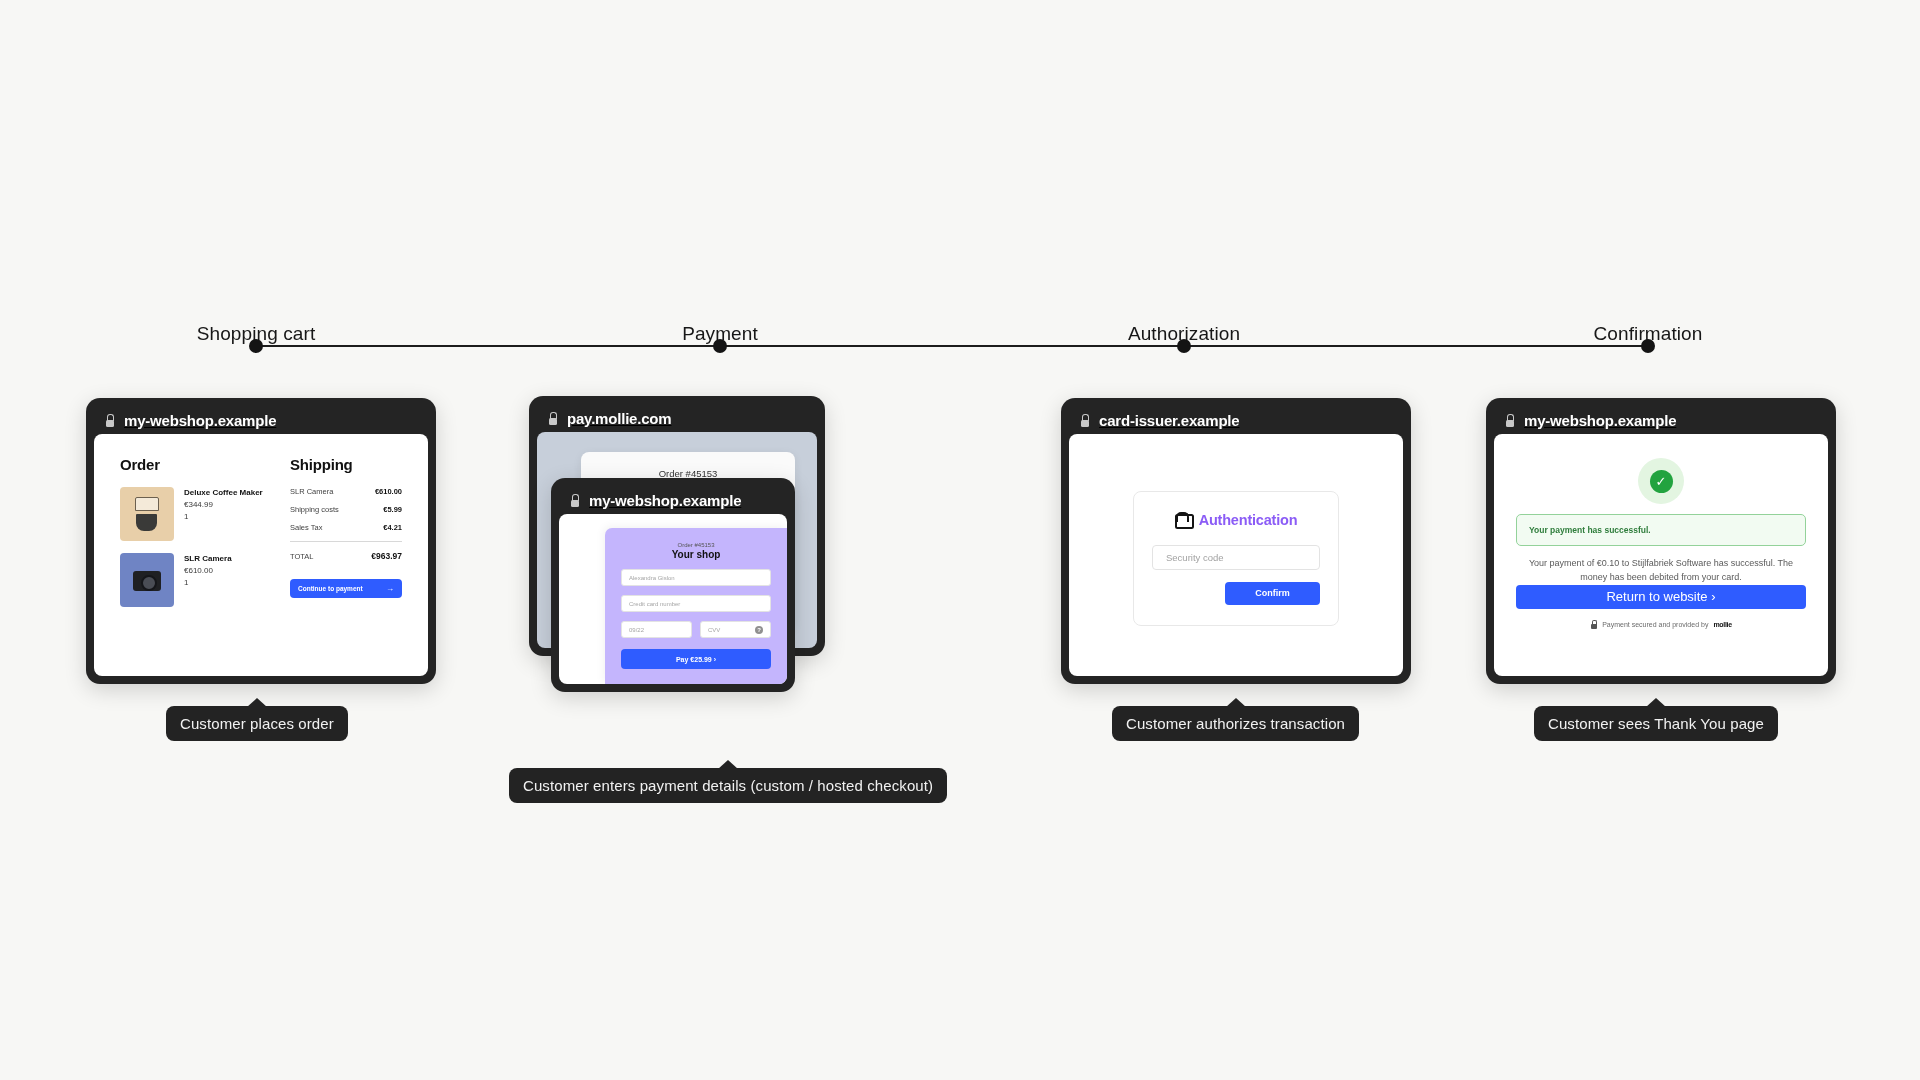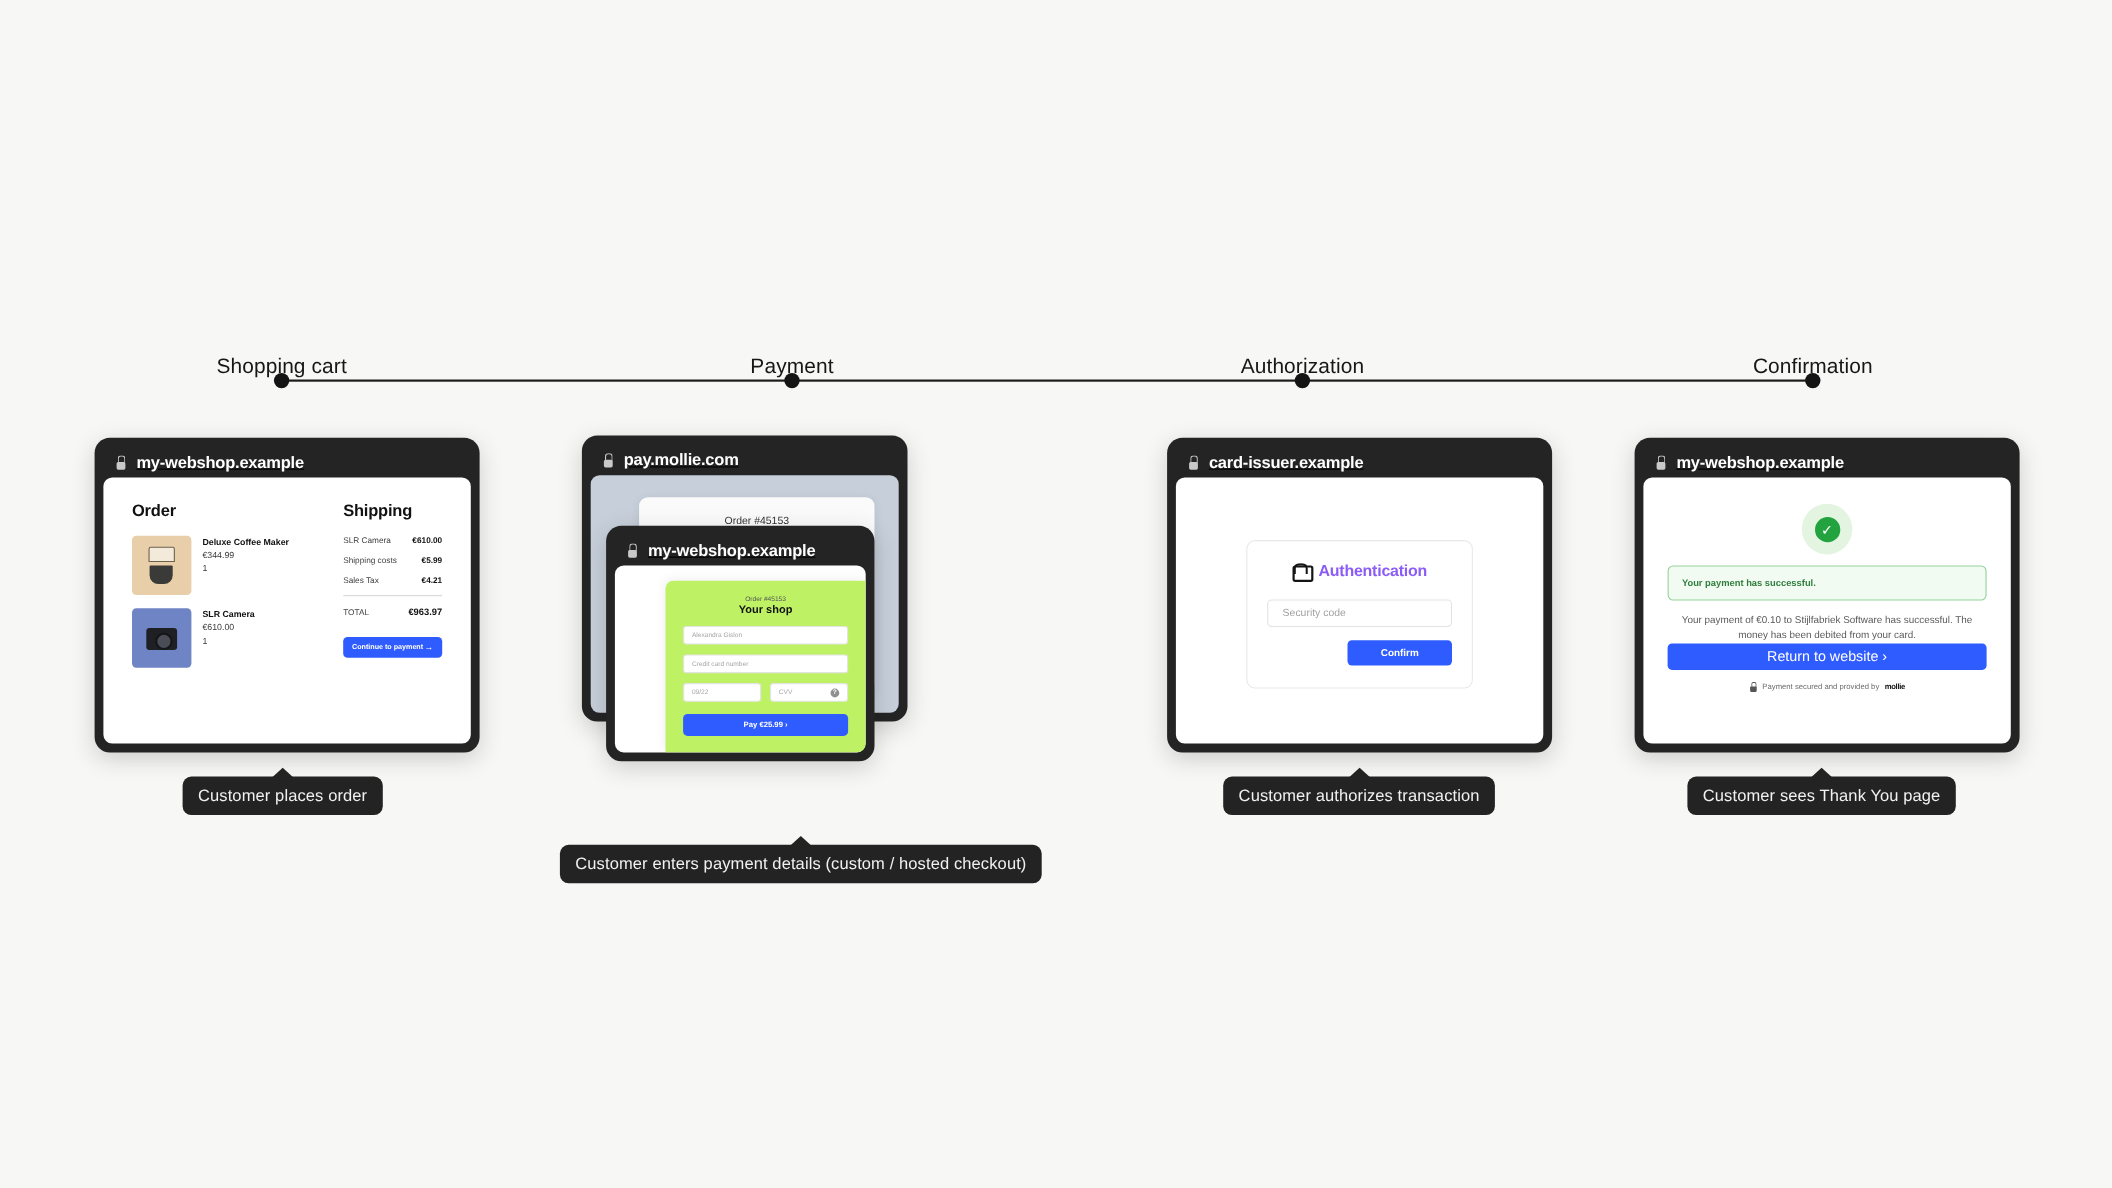--- a/index.html
+++ b/index.html
@@ -55,21 +55,21 @@
     border: 1.6px solid #c9c9c9; border-bottom: none; border-radius: 3px 3px 0 0;
   }
   .viewport {
     background: #ffffff; border-radius: 8px; overflow: hidden; position: relative;
     width: 100%;
   }
 
   
   #win-cart { left: 86px; top: 398px; width: 350px; }
   #win-cart .viewport { height: 242px; padding: 22px 26px; }
-  .cart-cols { display: flex; gap: 34px; }
+  .cart-cols { display: flex; gap: 12px; }
   .col-order { width: 158px; }
   .col-ship { flex: 1; }
   .sec-head { font-size: 15px; font-weight: 700; color: #111; margin-bottom: 14px; letter-spacing: -.2px; }
   .prod { display: flex; gap: 10px; margin-bottom: 12px; }
   .thumb { width: 54px; height: 54px; border-radius: 4px; flex: none; position: relative; overflow: hidden; }
   .thumb.coffee { background: #e8cfa9; }
   .thumb.coffee::before {
     content:""; position:absolute; left:15px; top:10px; width:22px; height:12px;
     background:#f4ead9; border:1.5px solid #6c604f; border-radius:2px 2px 0 0;
   }
@@ -140,21 +140,21 @@
     display:flex; align-items:center; justify-content:center; font-family:"Liberation Sans",sans-serif;
   }
   .pm-name { font-size: 8px; color: #222; }
   .mp-foot { font-size: 5.5px; color: #888; text-align: right; margin-top: 12px; }
 
   
   #win-checkout { left: 551px; top: 478px; width: 244px; z-index: 5; }
   #win-checkout .viewport { height: 170px; background: #fff; padding: 0; }
   .co-panel {
     position: absolute; left: 46px; top: 14px; right: 0; bottom: 0;
-    background: #bef264; border-radius: 7px 0 0 0; padding: 14px 16px;
+    background: #c4b5fd; border-radius: 7px 0 0 0; padding: 14px 16px;
     box-shadow: -2px -2px 9px rgba(0,0,0,.05);
   }
   .co-order { font-size: 6px; color: #555; text-align: center; }
   .co-shop { font-size: 10px; font-weight: 700; color: #111; text-align: center; margin-top: 1px; }
   .co-field {
     height: 17px; border: 1px solid #e3e3e3; border-radius: 3px; background: #fff;
     display: flex; align-items: center; padding: 0 7px; margin-top: 9px;
     font-size: 6px; color: #a6a6a6;
   }
   .co-row { display: flex; gap: 8px; }

